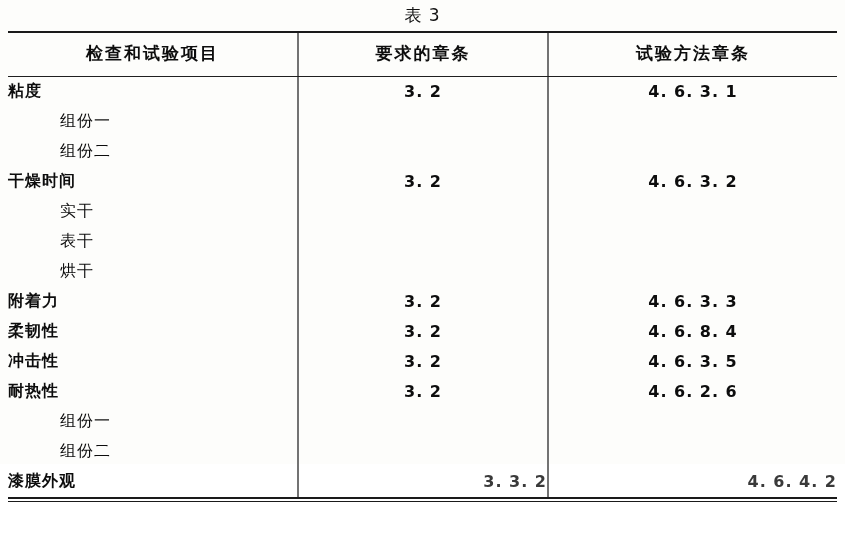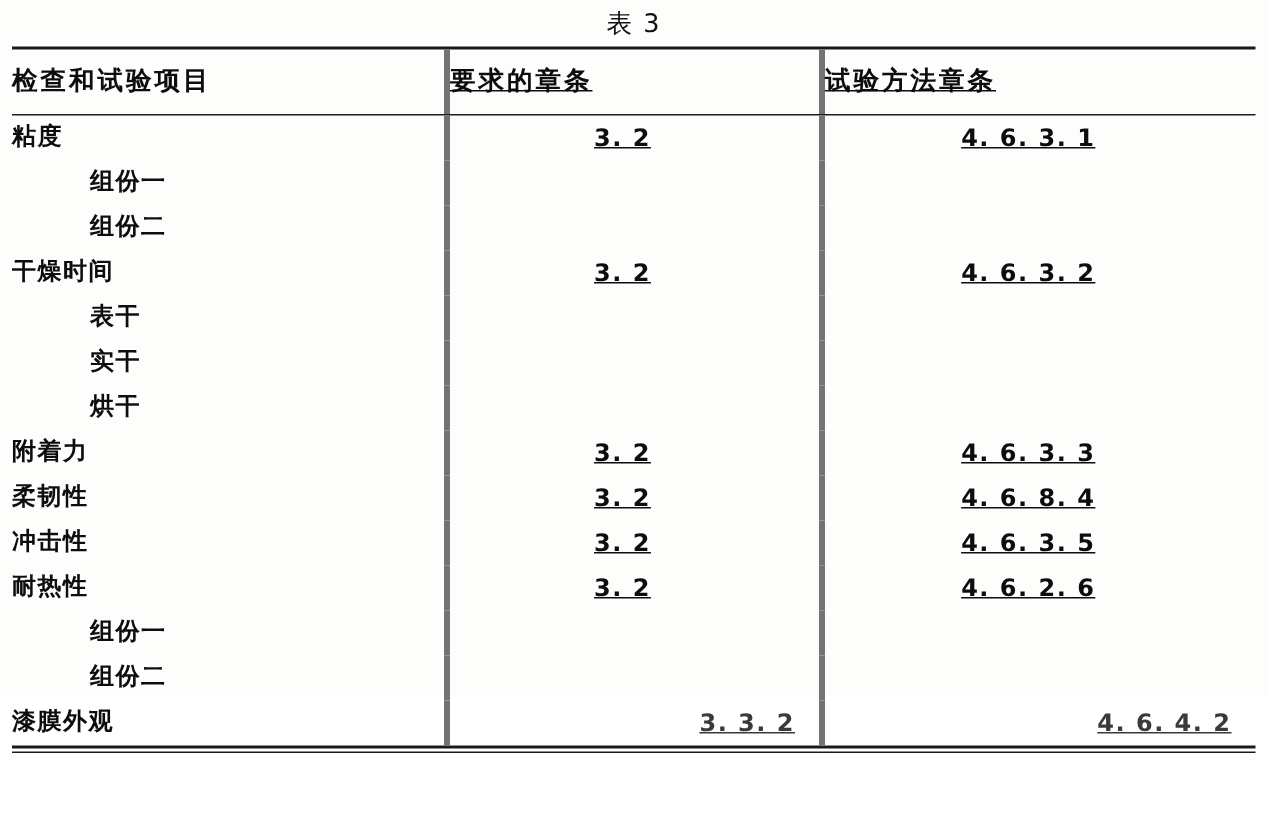--- a/index.html
+++ b/index.html
@@ -41,41 +41,40 @@
   }
   table.spec col.c1 { width: 290px; }
   table.spec col.c2 { width: 250px; }
   table.spec col.c3 { width: 289px; }
 
   table.spec th {
     font-weight: bold;
     font-size: 17px;
     letter-spacing: 2px;
     padding: 9px 0 11px 0;
-    text-align: left;
+    text-align: center;
     vertical-align: middle;
   }
   table.spec td {
     font-size: 16px;
-    padding: 4px 16px 5px 0;
+    padding: 4px 0 5px 0;
     vertical-align: middle;
     letter-spacing: 1px;
   }
   table.spec th.sep, table.spec td.sep {
-    border-left: 4px solid #737373;
-    text-decoration: underline;
+    border-left: 2px solid #737373;
   }
   td.item {
     text-align: left;
     padding-left: 26px;
     font-weight: bold;
   }
   td.item.indent {
     padding-left: 52px;
-    font-weight: bold;
+    font-weight: normal;
   }
   td.num {
     text-align: center;
     font-weight: bold;
     letter-spacing: 2px;
   }
   td.num.faint {
     color: #3a3a3a;
     text-align: right;
   }
@@ -154,28 +153,28 @@
           <td class="num sep"></td>
         </tr>
 
         <tr>
           <td class="item">干燥时间</td>
           <td class="num sep">3. 2</td>
           <td class="num sep">4. 6. 3. 2</td>
         </tr>
 
         <tr>
+          <td class="item indent">实干</td>
+          <td class="num sep"></td>
+          <td class="num sep"></td>
+        </tr>
+
+        <tr>
           <td class="item indent">表干</td>
           <td class="num sep faint"></td>
-          <td class="num sep"></td>
-        </tr>
-
-        <tr>
-          <td class="item indent">实干</td>
-          <td class="num sep"></td>
           <td class="num sep"></td>
         </tr>
 
         <tr>
           <td class="item indent">烘干</td>
           <td class="num sep"></td>
           <td class="num sep"></td>
         </tr>
 
         <tr>

